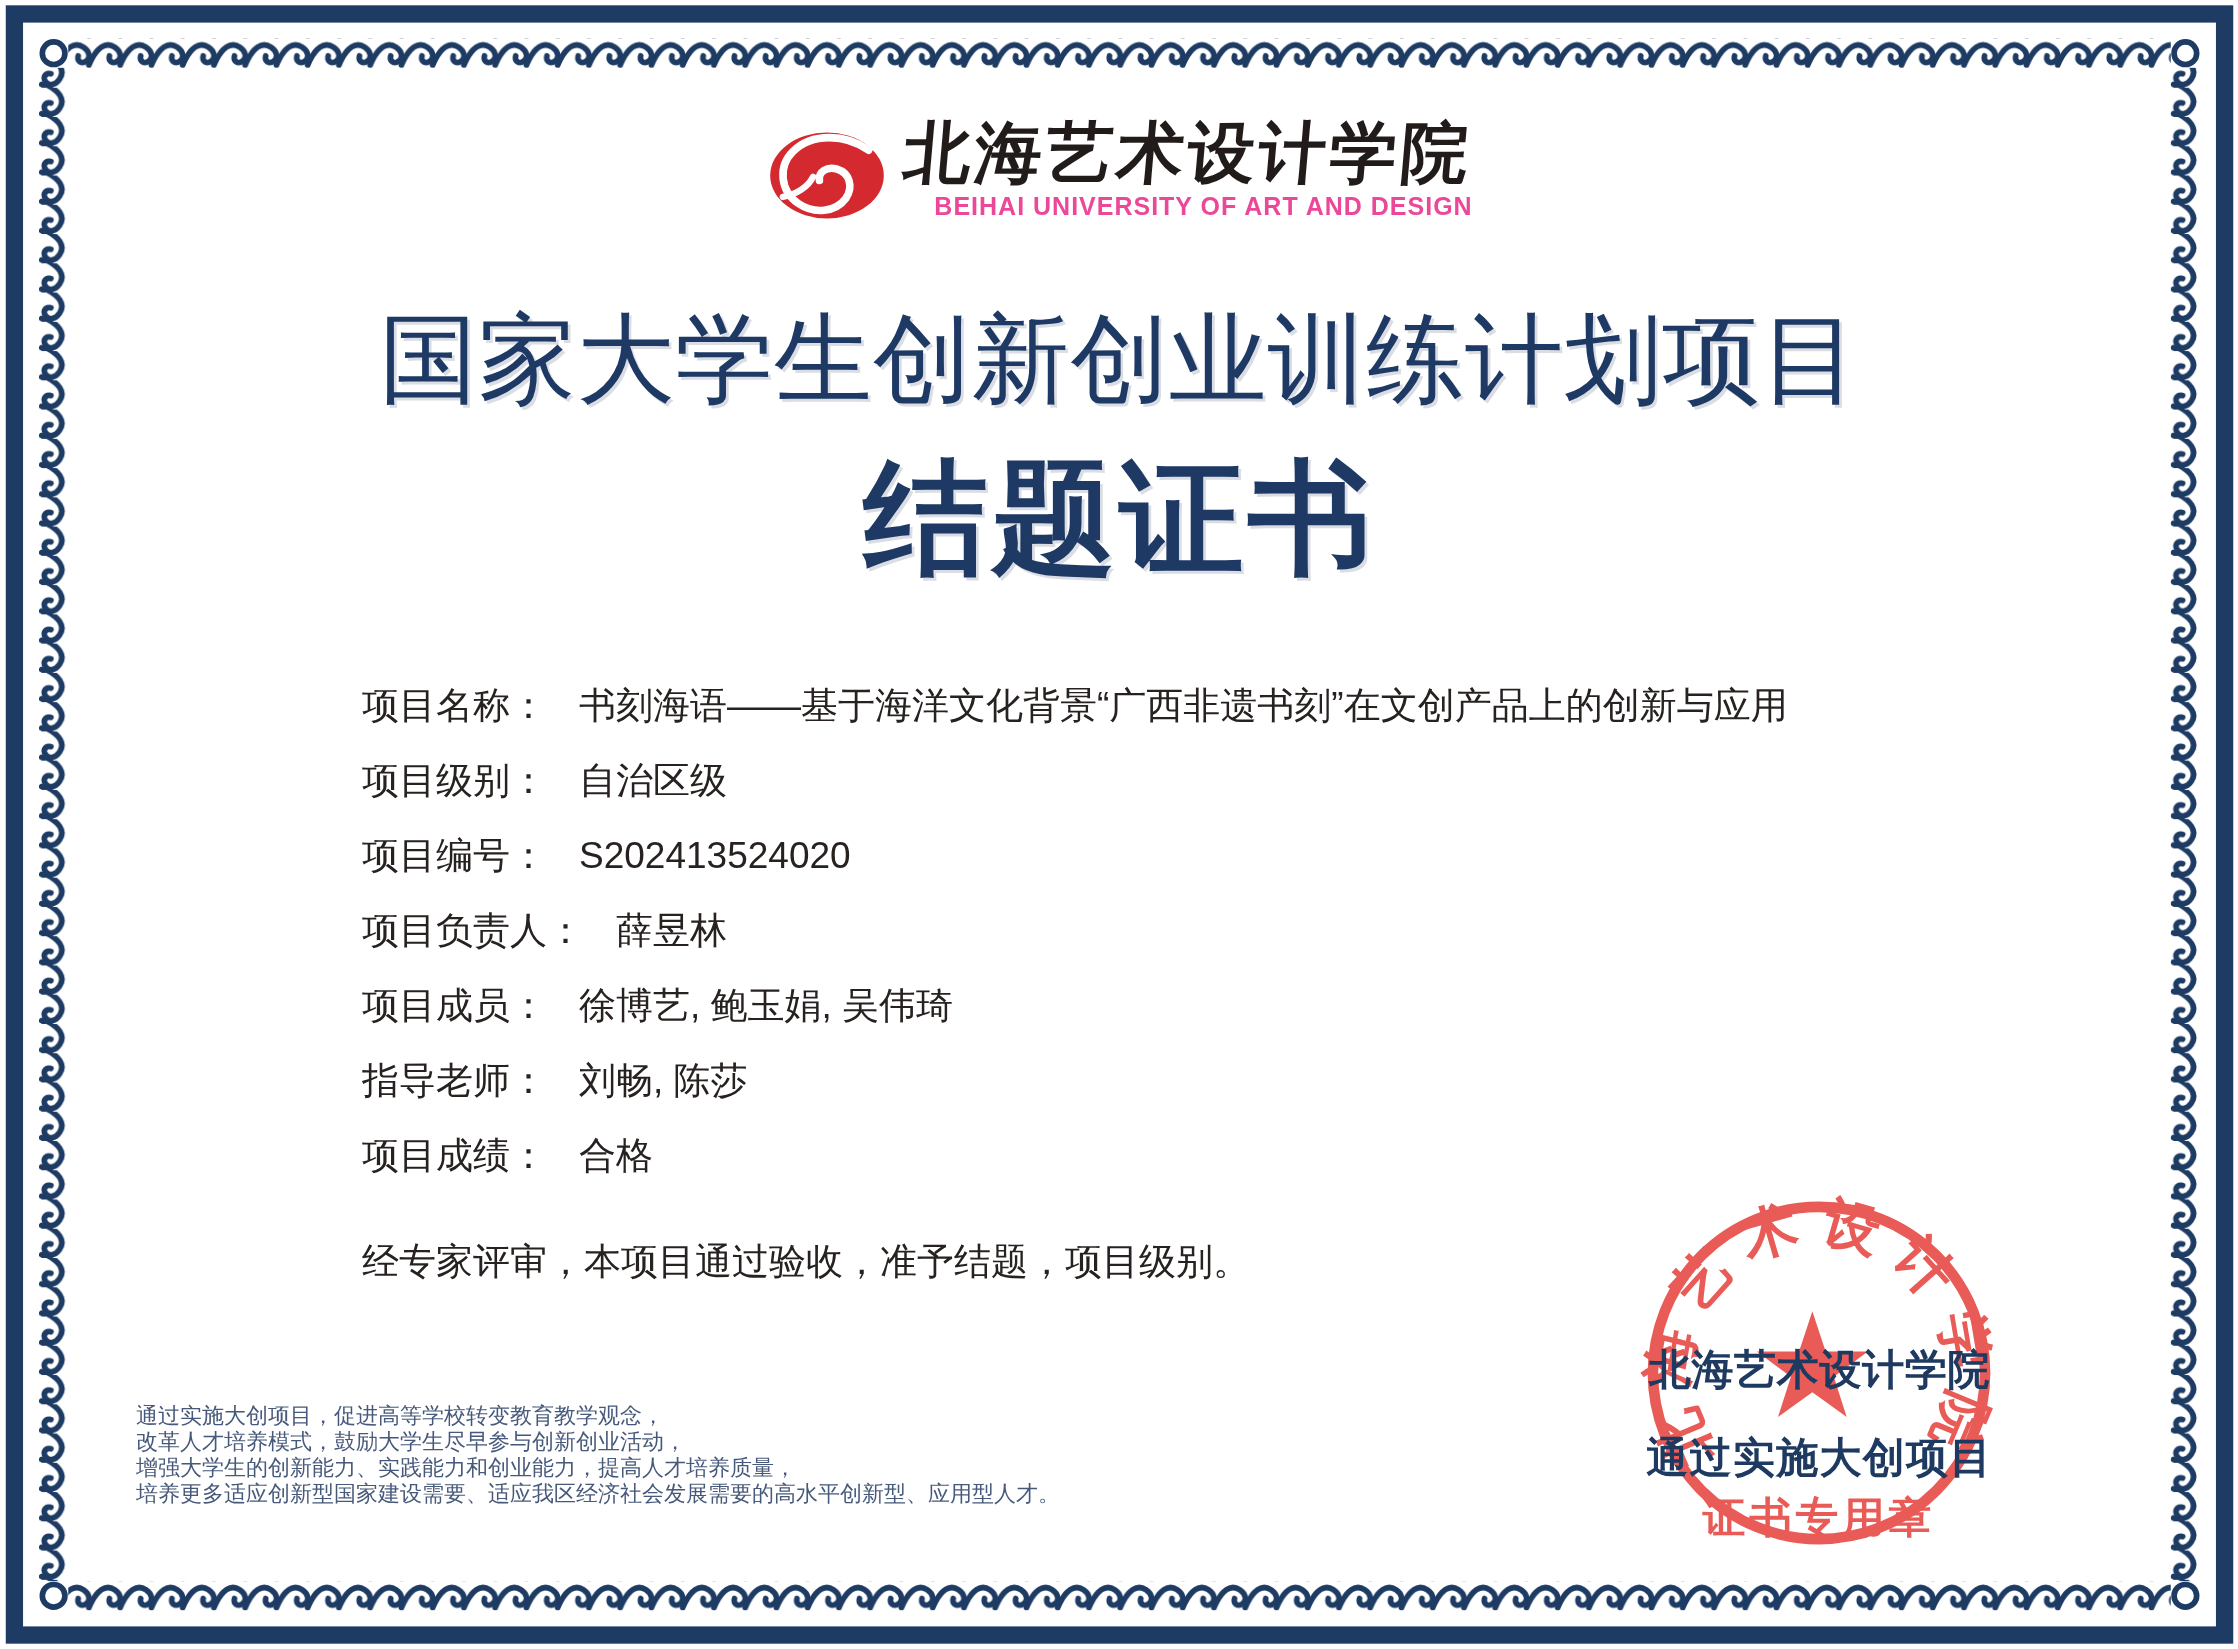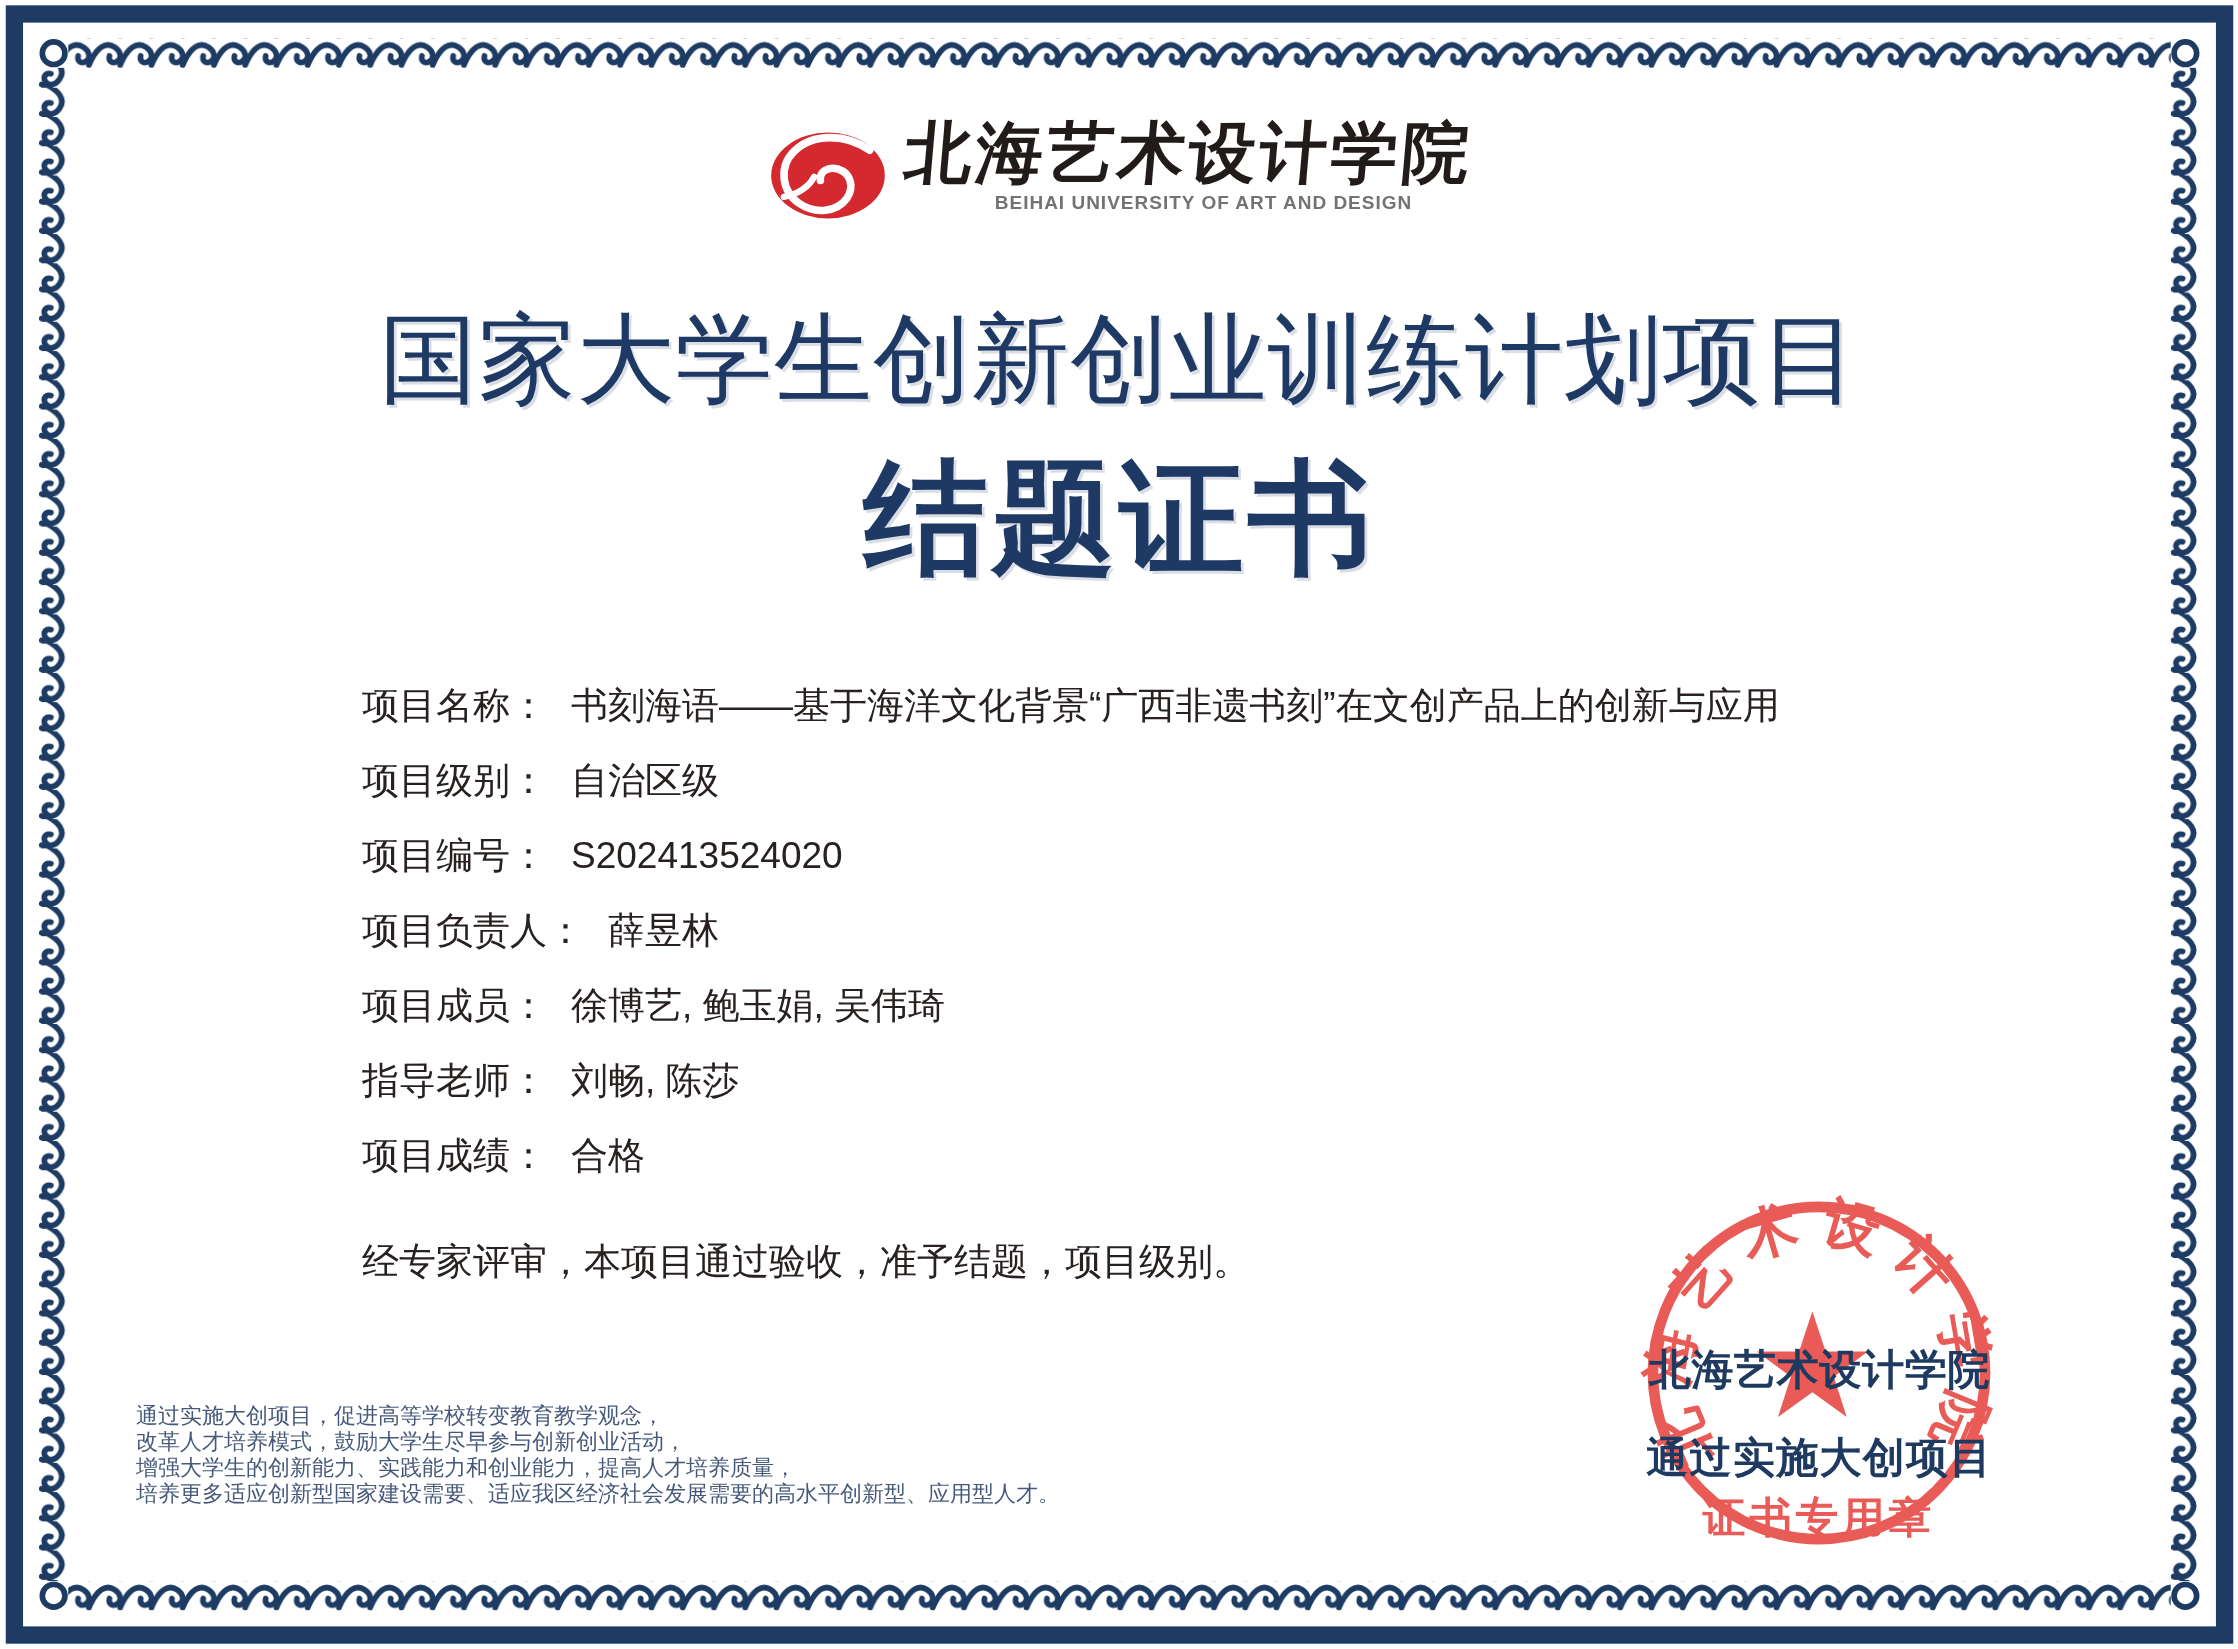--- a/index.html
+++ b/index.html
@@ -10,39 +10,39 @@
   .border-svg{position:absolute;left:0;top:0;width:2239px;height:1649px;z-index:1;}
   
   .logo-row{position:absolute;top:118px;left:0;width:100%;display:flex;justify-content:center;align-items:flex-start;gap:16px;z-index:2;}
   .logo-swirl{width:122px;height:101px;margin-top:6.7px;flex:0 0 auto;}
   .logo-text{display:flex;flex-direction:column;align-items:center;}
   .logo-cn{
     font-family:"Liberation Serif","DejaVu Serif",serif;font-weight:bold;
     font-size:67px;line-height:1.06;color:#211c19;letter-spacing:4px;transform:skewX(-5deg);
     white-space:nowrap;
   }
-  .logo-en{font-size:19px;font-weight:bold;color:#737373;letter-spacing:1px;margin-top:2.7px;white-space:nowrap;margin-left:30px;}
+  .logo-en{font-size:25px;font-weight:bold;color:#ec4899;letter-spacing:1px;margin-top:2.7px;white-space:nowrap;margin-left:30px;}
   
   .main-title{
     position:absolute;top:311px;left:0;width:100%;text-align:center;
     font-family:"Liberation Serif","DejaVu Serif",serif;font-weight:normal;
     font-size:98px;line-height:1;color:#1e3a64;letter-spacing:0.7px;
     text-shadow:2.7px 2.7px 0 rgba(140,150,170,.32);white-space:nowrap;z-index:2;
   }
   .sub-title{
     position:absolute;top:458px;left:0;width:100%;text-align:center;
     font-family:"Liberation Serif","DejaVu Serif",serif;font-weight:bold;
     font-size:124px;line-height:1;color:#1e3a64;letter-spacing:4px;
     text-shadow:2.7px 2.7px 0 rgba(140,150,170,.32);white-space:nowrap;z-index:2;
   }
   
   .fields{position:absolute;left:362px;top:668px;z-index:2;}
   .field-row{height:75px;display:flex;align-items:center;font-size:37px;color:#272220;white-space:nowrap;gap:8px;}
   .field-label{flex:0 0 auto;}
-  .field-value{margin-left:16px;}
+  .field-value{margin-left:24px;}
   .statement{position:absolute;left:362px;top:1237px;font-size:37px;color:#272220;white-space:nowrap;z-index:2;}
   
   .footnote{
     position:absolute;left:136px;top:1403px;z-index:2;
     font-family:"Liberation Serif","DejaVu Serif",serif;
     font-size:22px;line-height:26px;color:#47597a;white-space:nowrap;
   }
   
   .seal-svg{position:absolute;left:1633px;top:1187px;width:372px;height:372px;z-index:2;}
   .seal-ring-text{

